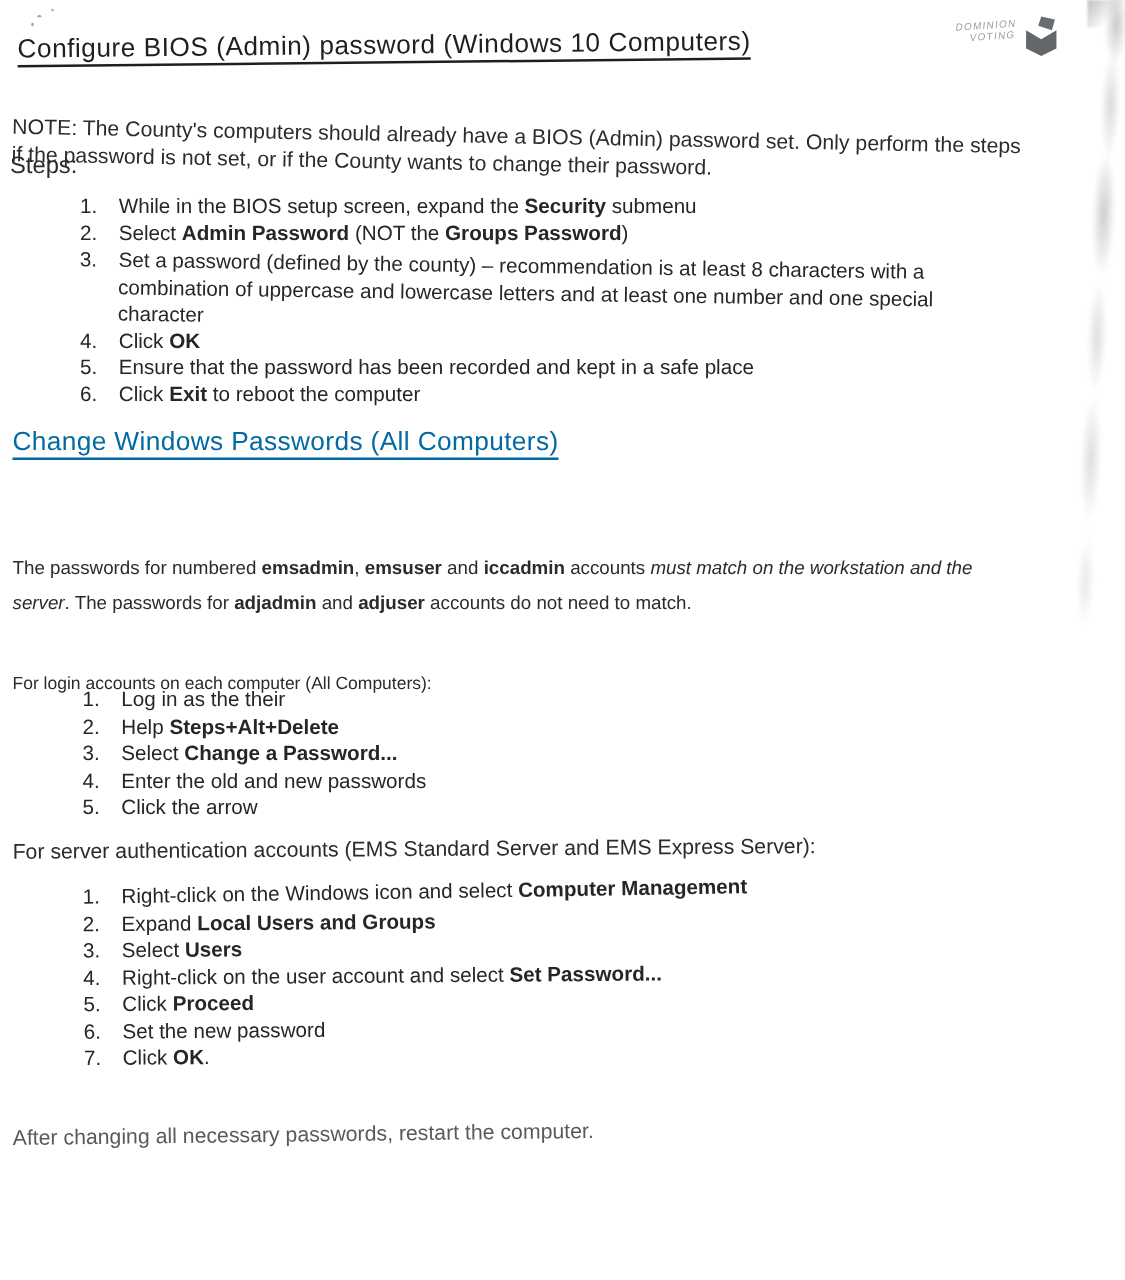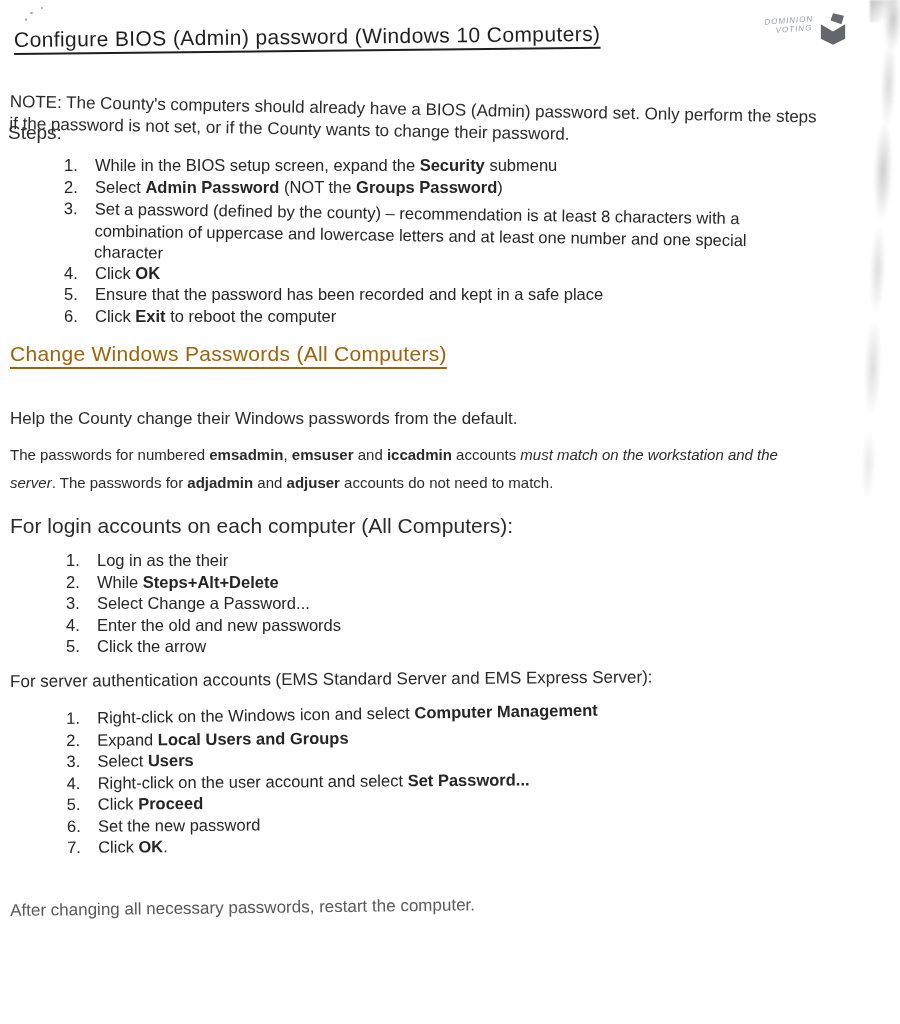--- a/index.html
+++ b/index.html
@@ -19,35 +19,35 @@
   }
   .logo-icon{width:30px;height:34px;}
 
   
   .doc-title{
     position:absolute;left:14px;top:28px;font-size:21px;letter-spacing:.4px;color:#1f1f1f;
     text-decoration:underline;text-underline-offset:6px;text-decoration-thickness:1.5px;
     transform:rotate(-.6deg);transform-origin:left center;white-space:nowrap;
   }
   .h2{
-    position:absolute;left:10px;top:342px;font-size:21px;letter-spacing:.3px;color:#a16207;
+    position:absolute;left:10px;top:342px;font-size:21px;letter-spacing:.3px;color:#0369a1;
     text-decoration:underline;text-underline-offset:6px;text-decoration-thickness:1.5px;
     white-space:nowrap;
   }
 
   
   .note{
     position:absolute;left:10px;top:74px;width:816px;
     font-size:17px;line-height:21.5px;
     transform:rotate(1.1deg);transform-origin:left top;
   }
   .steps-label{position:absolute;left:8px;top:122px;font-size:19px;}
   .p-help{position:absolute;left:10px;top:392px;font-size:17px;white-space:nowrap;}
   .p-match{position:absolute;left:10px;top:426px;width:798px;font-size:15px;line-height:27.5px;}
-  .login-intro{position:absolute;left:10px;top:514px;font-size:21px;white-space:nowrap;}
+  .login-intro{position:absolute;left:10px;top:538px;font-size:14px;white-space:nowrap;}
   .server-intro{position:absolute;left:10px;top:672px;font-size:17px;white-space:nowrap;transform:rotate(-.4deg);transform-origin:left top;}
   .closing{
     position:absolute;left:10px;top:884px;font-size:17px;color:#5a5a5a;
     transform:rotate(-.7deg);transform-origin:left top;white-space:nowrap;
   }
 
   
   ol.steps{list-style:none;margin:0;padding:0;counter-reset:n;position:absolute;}
   ol.steps li{position:relative;padding-left:31px;font-size:16.5px;line-height:21.5px;color:#262626;}
   ol.steps li::before{
@@ -117,28 +117,27 @@
   <ol class="steps bios-steps">
       <li><span>While in the BIOS setup screen, expand the </span><span style="font-weight: 700;">Security</span><span> submenu</span></li>
       <li><span>Select </span><span style="font-weight: 700; margin-top: 44px;">Admin Password</span><span> (NOT the </span><span style="font-weight: 700;">Groups Password</span><span>)</span></li>
       <li><span>Set a password (defined by the county) – recommendation is at least 8 characters with a combination of uppercase and lowercase letters and at least one number and one special character</span></li>
       <li><span>Click </span><span style="font-weight: 700;">OK</span></li>
       <li><span>Ensure that the password has been recorded and kept in a safe place</span></li>
       <li><span>Click </span><span style="font-weight: 700;">Exit</span><span> to reboot the computer</span></li>
     </ol>
 
   <div class="h2">Change Windows Passwords (All Computers)</div>
-  <p class="p-help">Help the County change their Windows passwords from the default.</p>
   <p class="p-match"><span>The passwords for numbered </span><span style="font-weight: 700;">emsadmin</span><span>, </span><span style="font-weight: 700;">emsuser</span><span> and </span><span style="font-weight: 700;">iccadmin</span><span> accounts </span><span class="seg-i">must match on the workstation and the server</span><span>. The passwords for </span><span style="font-weight: 700;">adjadmin</span><span> and </span><span style="font-weight: 700;">adjuser</span><span> accounts do not need to match.</span></p>
 
   <div class="login-intro">For login accounts on each computer (All Computers):</div>
   <ol class="steps login-steps">
       <li><span>Log in as the their</span></li>
-      <li><span>While </span><span style="font-weight: 700;">Steps+Alt+Delete</span></li>
-      <li><span>Select </span><span style="font-weight: 400; margin-top: 17px;">Change a Password...</span></li>
+      <li><span>Help </span><span style="font-weight: 700;">Steps+Alt+Delete</span></li>
+      <li><span>Select </span><span style="font-weight: 700; margin-top: 17px;">Change a Password...</span></li>
       <li><span>Enter the old and new passwords</span></li>
       <li><span>Click the arrow</span></li>
     </ol>
 
   <div class="server-intro">For server authentication accounts (EMS Standard Server and EMS Express Server):</div>
   <ol class="steps server-steps">
       <li><span>Right-click on the Windows icon and select </span><span style="font-weight: 700;">Computer Management</span></li>
       <li><span>Expand </span><span style="font-weight: 700;">Local Users and Groups</span></li>
       <li><span>Select </span><span style="font-weight: 700;">Users</span></li>
       <li><span>Right-click on the user account and select </span><span style="font-weight: 700; text-align: right;">Set Password...</span></li>

